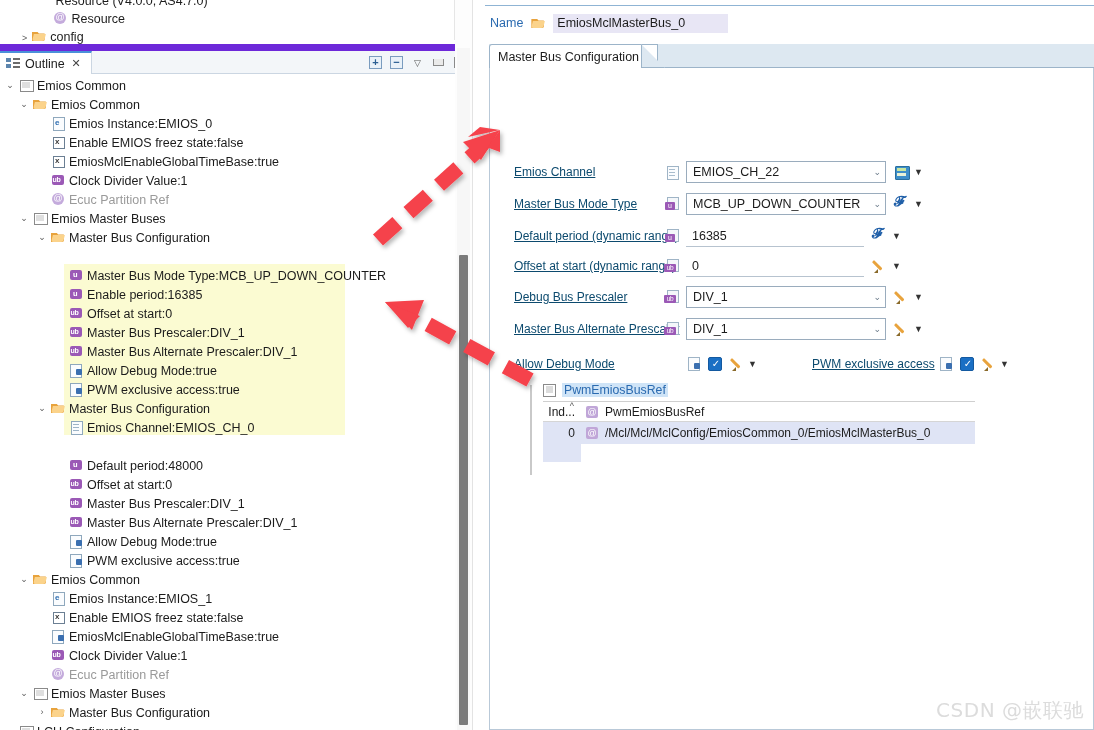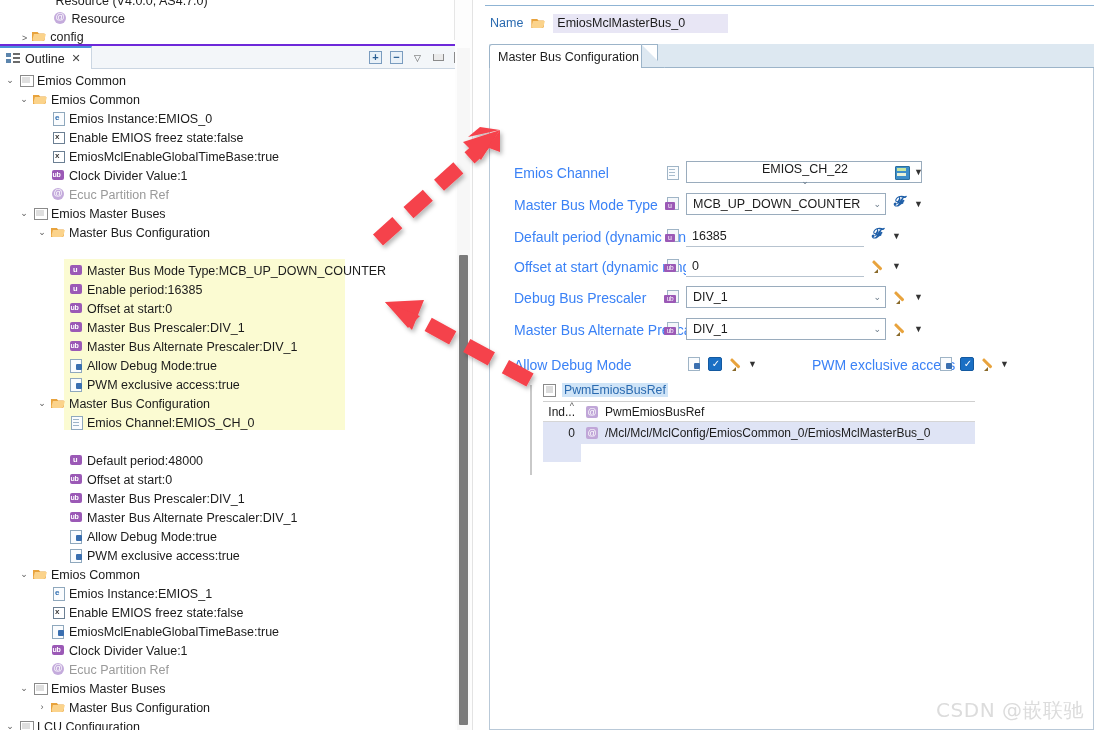--- a/index.html
+++ b/index.html
@@ -23,21 +23,21 @@
     background: #868686; border-radius: 1px;
   }
   .sliver-track {
     position: absolute; right: 0px; top: 0px; width: 18px; height: 40px;
     background: #fbfbfb; border-left: 1px solid #e6e6e6;
   }
 
   
   .outline-view {
     position: absolute; left: 0; top: 44px; width: 472px; height: 686px;
-    background: #fff; border-top: 2px solid #6d28d9;
+    background: #fff; border-top: 7px solid #6d28d9;
   }
   .outline-tabbar {
     position: absolute; left: 0; top: 0; width: 472px; height: 23px;
     background: #f3f6f9;
     border-bottom: 1px solid #cbd6e2;
   }
   .outline-tab {
     position: absolute; left: 0; top: 0; height: 23px;
     padding: 0 10px 0 6px;
     display: flex; align-items: center; gap: 5px;
@@ -243,21 +243,21 @@
     background: #dde8f1;
     border-bottom: 1px solid #9cb4c9;
     clip-path: polygon(0 0, 100% 100%, 0 100%);
     border-left: 1px solid #9cb4c9;
   }
   .form-panel {
     position: absolute; left: 4px; top: 68px; width: 605px; height: 662px;
     background: #ffffff; border: 1px solid #b9c9d8; border-top: none;
   }
   .flabel {
-    position: absolute; font-size: 14px; color: #3b82f6; white-space: nowrap;
+    position: absolute; font-size: 12px; color: #0c4a6e; white-space: nowrap; text-decoration: underline;
   }
   .ficon { position: absolute; width: 16px; height: 16px; }
   .fctrl {
     position: absolute; height: 22px;
     border: 1px solid #9aacbd; background: #fff;
     display: flex; align-items: center; padding: 0 4px 0 6px;
     font-size: 12.5px; color: #1b1b1b;
   }
   .fctrl.combo { justify-content: space-between; }
   .fctrl .chev { font-size: 9px; color: #6a7a89; }
@@ -657,21 +657,21 @@
             </div>
           </div>
           <div class="ref-row" style="background:#dfe4f5;height:18px;">
             <div class="rd-idx"></div>
             <div class="rd-val" style="background:#ffffff;height:18px;"></div>
           </div>
         </div>
       </div>
     <span class="flabel" style="left: 24px; top: 97px;">Emios Channel</span>
         <span class="ficon fi-doc" style="left: 174px; top: 96px;"></span>
-        <div class="fctrl combo" style="left: 196px; top: 93px; width: 236px; flex-direction: column;">
+        <div class="fctrl combo" style="left: 196px; top: 93px; width: 200px;">
           <span>EMIOS_CH_22</span>
           <span class="chev">⌄</span>
         </div>
         <span class="act-icon ai-calc" style="left: 404px; top: 96px;"></span>
         <span class="act-caret" style="left: 424px; top: 99px;">▼</span>
         <span class="flabel" style="left: 24px; top: 129px;">Master Bus Mode Type</span>
         <span class="ficon fi-u" style="left: 174px; top: 128px;"></span>
         <div class="fctrl combo" style="left: 196px; top: 125px; width: 200px;">
           <span>MCB_UP_DOWN_COUNTER</span>
           <span class="chev">⌄</span>

